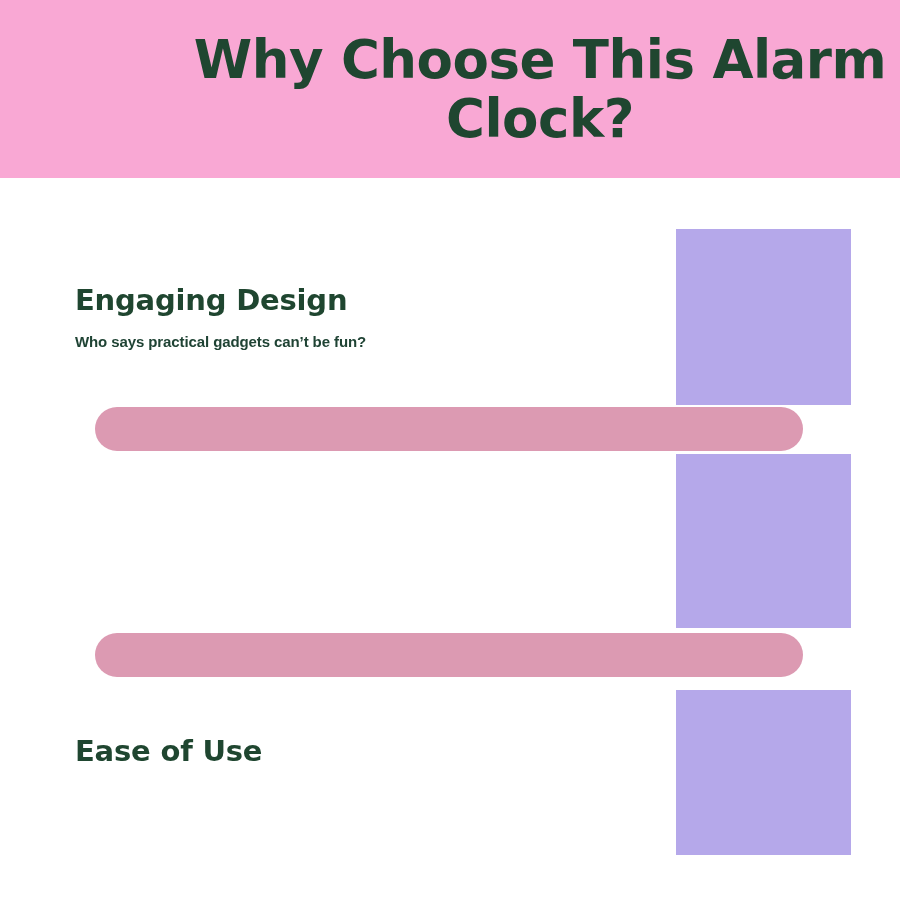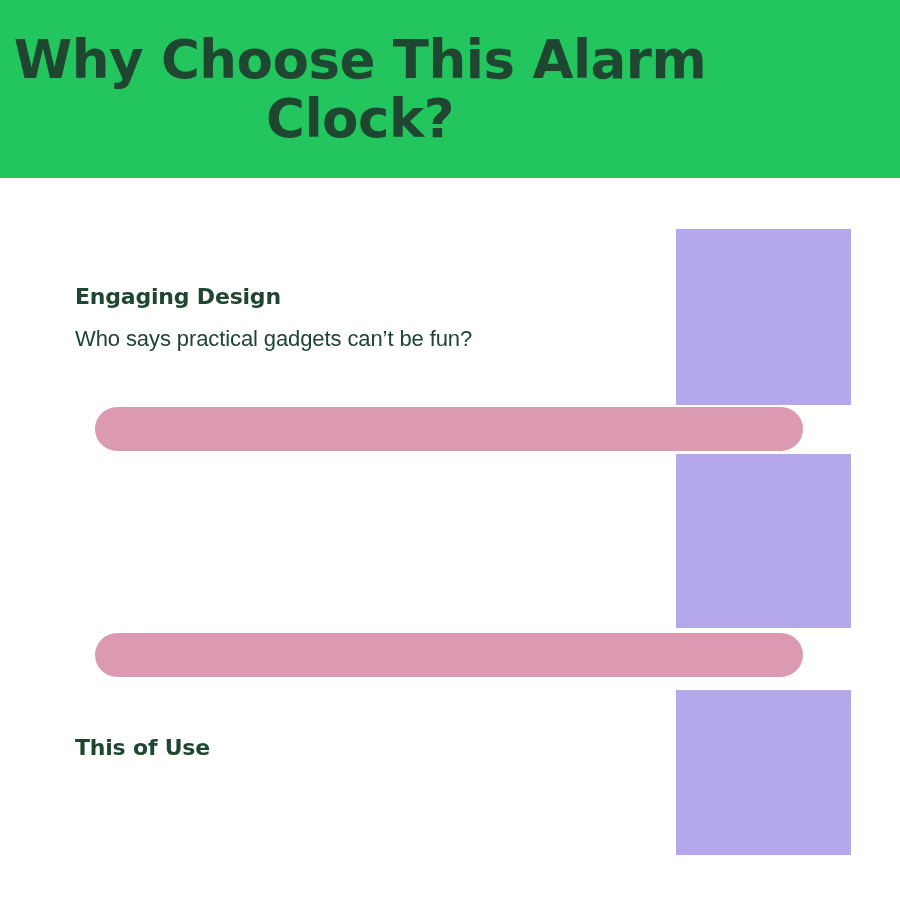--- a/index.html
+++ b/index.html
@@ -16,24 +16,24 @@
     position:relative;
     width:900px; height:923px;
     background:#ffffff;
   }
 
   
   .header-band {
     position:absolute;
     left:0; top:0;
     width:900px; height:178px;
-    background:#22c55e;
+    background:#f9a8d4;
     display:flex;
     align-items:center;
-    justify-content:flex-start;
+    justify-content:flex-end;
   }
   .header-title {
     width:720px;
     text-align:center;
     color:#1f4630;
     font-family:"DejaVu Sans", sans-serif;
     font-size:53px;
     font-weight:bold;
     line-height:1.12;
     letter-spacing:-0.5px;
@@ -41,31 +41,31 @@
 
   
   .feature {
     position:absolute;
     left:75px;
     width:600px;
   }
   .feature-title {
     color:#1f4630;
     font-family:"DejaVu Sans", sans-serif;
-    font-size:22px;
+    font-size:29px;
     font-weight:bold;
     letter-spacing:-0.2px;
     line-height:1.1;
     margin-bottom:14px;
   }
   .feature-desc {
     color:#1f4334;
     font-family:"Liberation Sans", sans-serif;
-    font-size:22px;
-    font-weight:400;
+    font-size:15px;
+    font-weight:700;
     line-height:1.45;
     letter-spacing:-0.1px;
   }
 
   #feature-0 { top:285px; }
   #feature-1 { top:500px; }
   #feature-2 { top:736px; }
 
   
   .photo-frame {
@@ -215,21 +215,21 @@
     <h1 class="header-title">Why Choose This Alarm Clock?</h1>
   </div>
 
   <div class="feature" id="feature-0">
     <div class="feature-title">Engaging Design</div>
     <div class="feature-desc">Who says practical gadgets can’t be fun?</div>
   </div>
 
 
   <div class="feature" id="feature-2">
-    <div class="feature-title">This of Use</div>
+    <div class="feature-title">Ease of Use</div>
   </div>
 
   <div class="photo-frame" id="frame-0"></div>
   <div class="photo-inner" id="photo-0">
     <div class="ph">
       <div class="p0-bg"></div>
       <div class="p0-dark2"></div>
       <div class="p0-dark"></div>
       <div class="p0-sleeve"></div>
       <div class="p0-shirt"></div>

